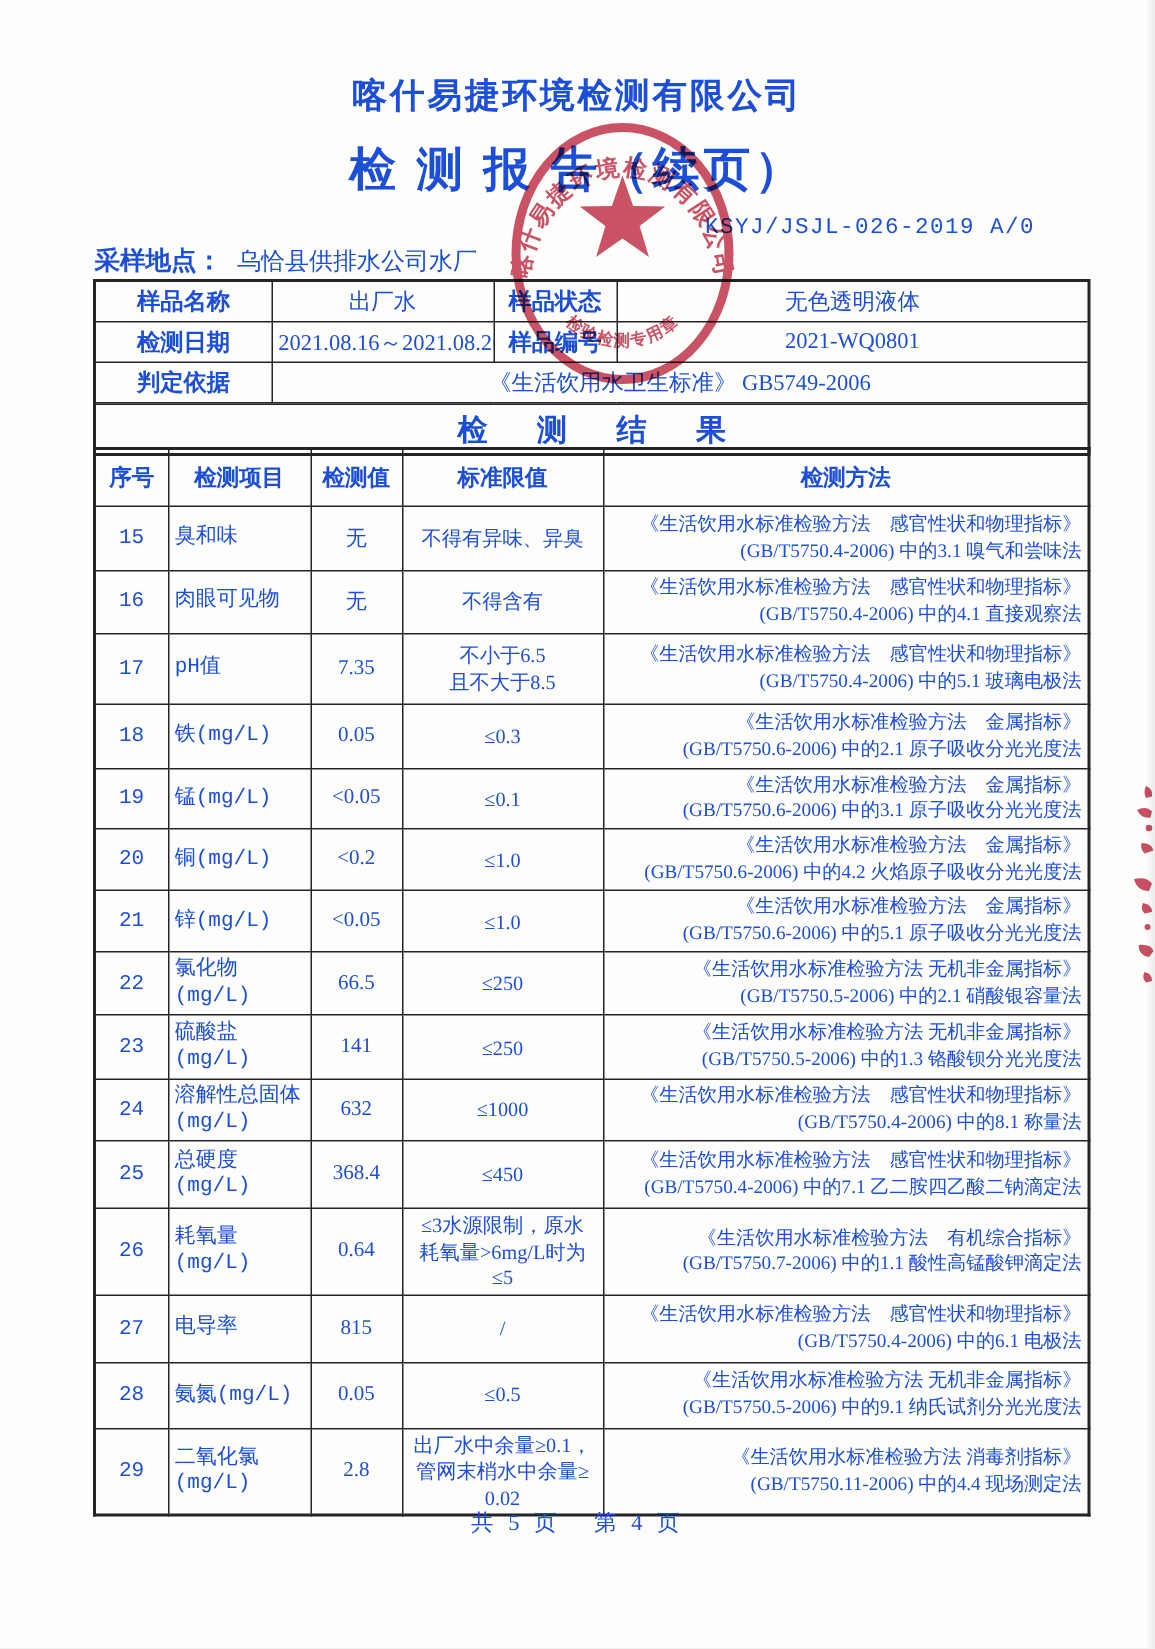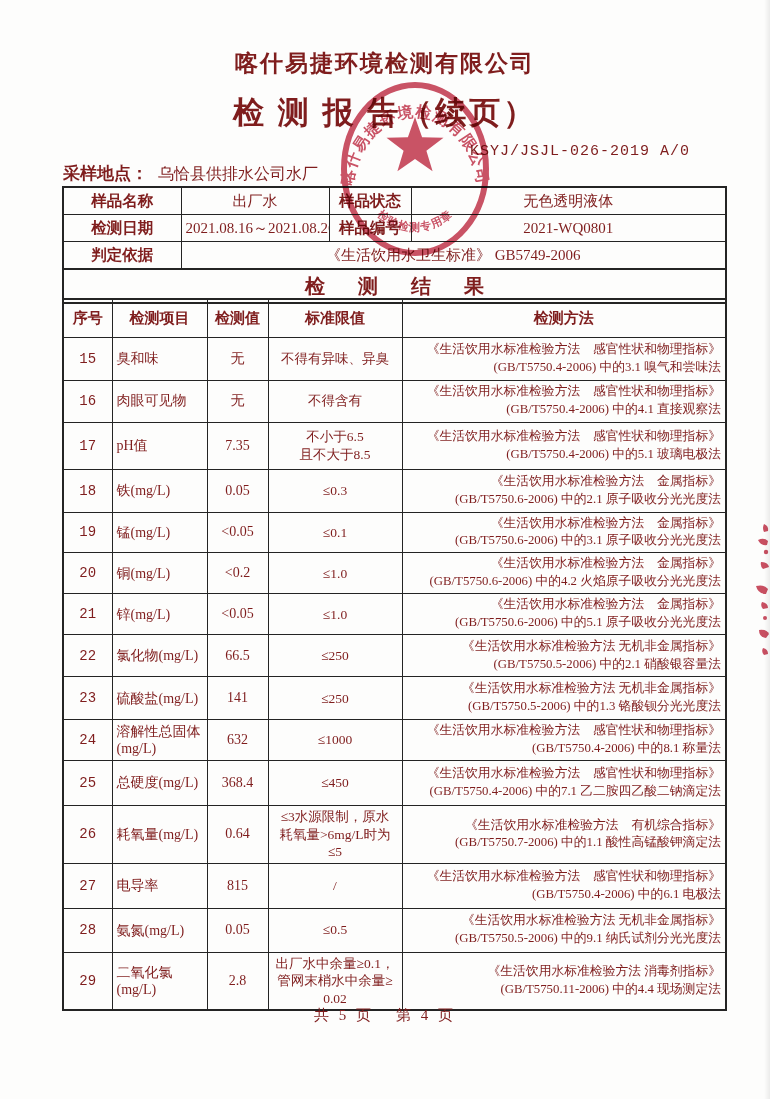--- a/index.html
+++ b/index.html
@@ -2,21 +2,21 @@
 <html><head>
 <meta charset="utf-8">
 <style>
   html,body{margin:0;padding:0;background:#e8e8e8;}
   .page{
     position:relative;
     width:770px;height:1099px;
     background:#fdfdfc;
     overflow:hidden;
     font-family:"Liberation Serif","DejaVu Serif",serif;
-    color:#7f1d1d;
+    color:#1d4ed8;
   }
   .page::after{
     content:"";position:absolute;top:0;right:0;width:6px;height:100%;
     background:linear-gradient(to right,rgba(0,0,0,0),rgba(0,0,0,0.07));
     pointer-events:none;
   }
   .company{
     position:absolute;top:48px;left:0;width:100%;
     text-align:center;font-size:23px;font-weight:bold;letter-spacing:2px;
   }
@@ -59,21 +59,21 @@
   .results-table{
     position:absolute;top:298px;left:62px;width:665px;
     border:2px solid #242424;
   }
   .results-table th,.results-table td{
     border:1.5px solid #242424;box-sizing:border-box;
     padding:2px 4px;vertical-align:middle;
   }
   .results-table th{font-size:15px;font-weight:bold;height:38px;text-align:center;}
   .c-no{text-align:center;font-size:14px;font-family:"Liberation Mono","DejaVu Sans Mono",monospace;}
-  .c-item{text-align:left;font-size:14px;padding-left:7px;line-height:1.25;}
+  .c-item{text-align:left;font-size:14px;padding-left:7px;line-height:1.25;font-family:Liberation Mono, monospace;}
   .c-value{text-align:center;font-size:14px;}
   .c-limit{text-align:center;font-size:13.5px;white-space:pre-line;line-height:1.3;}
   .c-method{text-align:right;font-size:12.8px;line-height:1.4;padding-left:7px;}
 
   .footer{
     position:absolute;top:1006px;left:0;width:100%;
     text-align:center;font-size:15px;letter-spacing:3px;
   }
   .footer .sep{display:inline-block;width:22px;}
 

